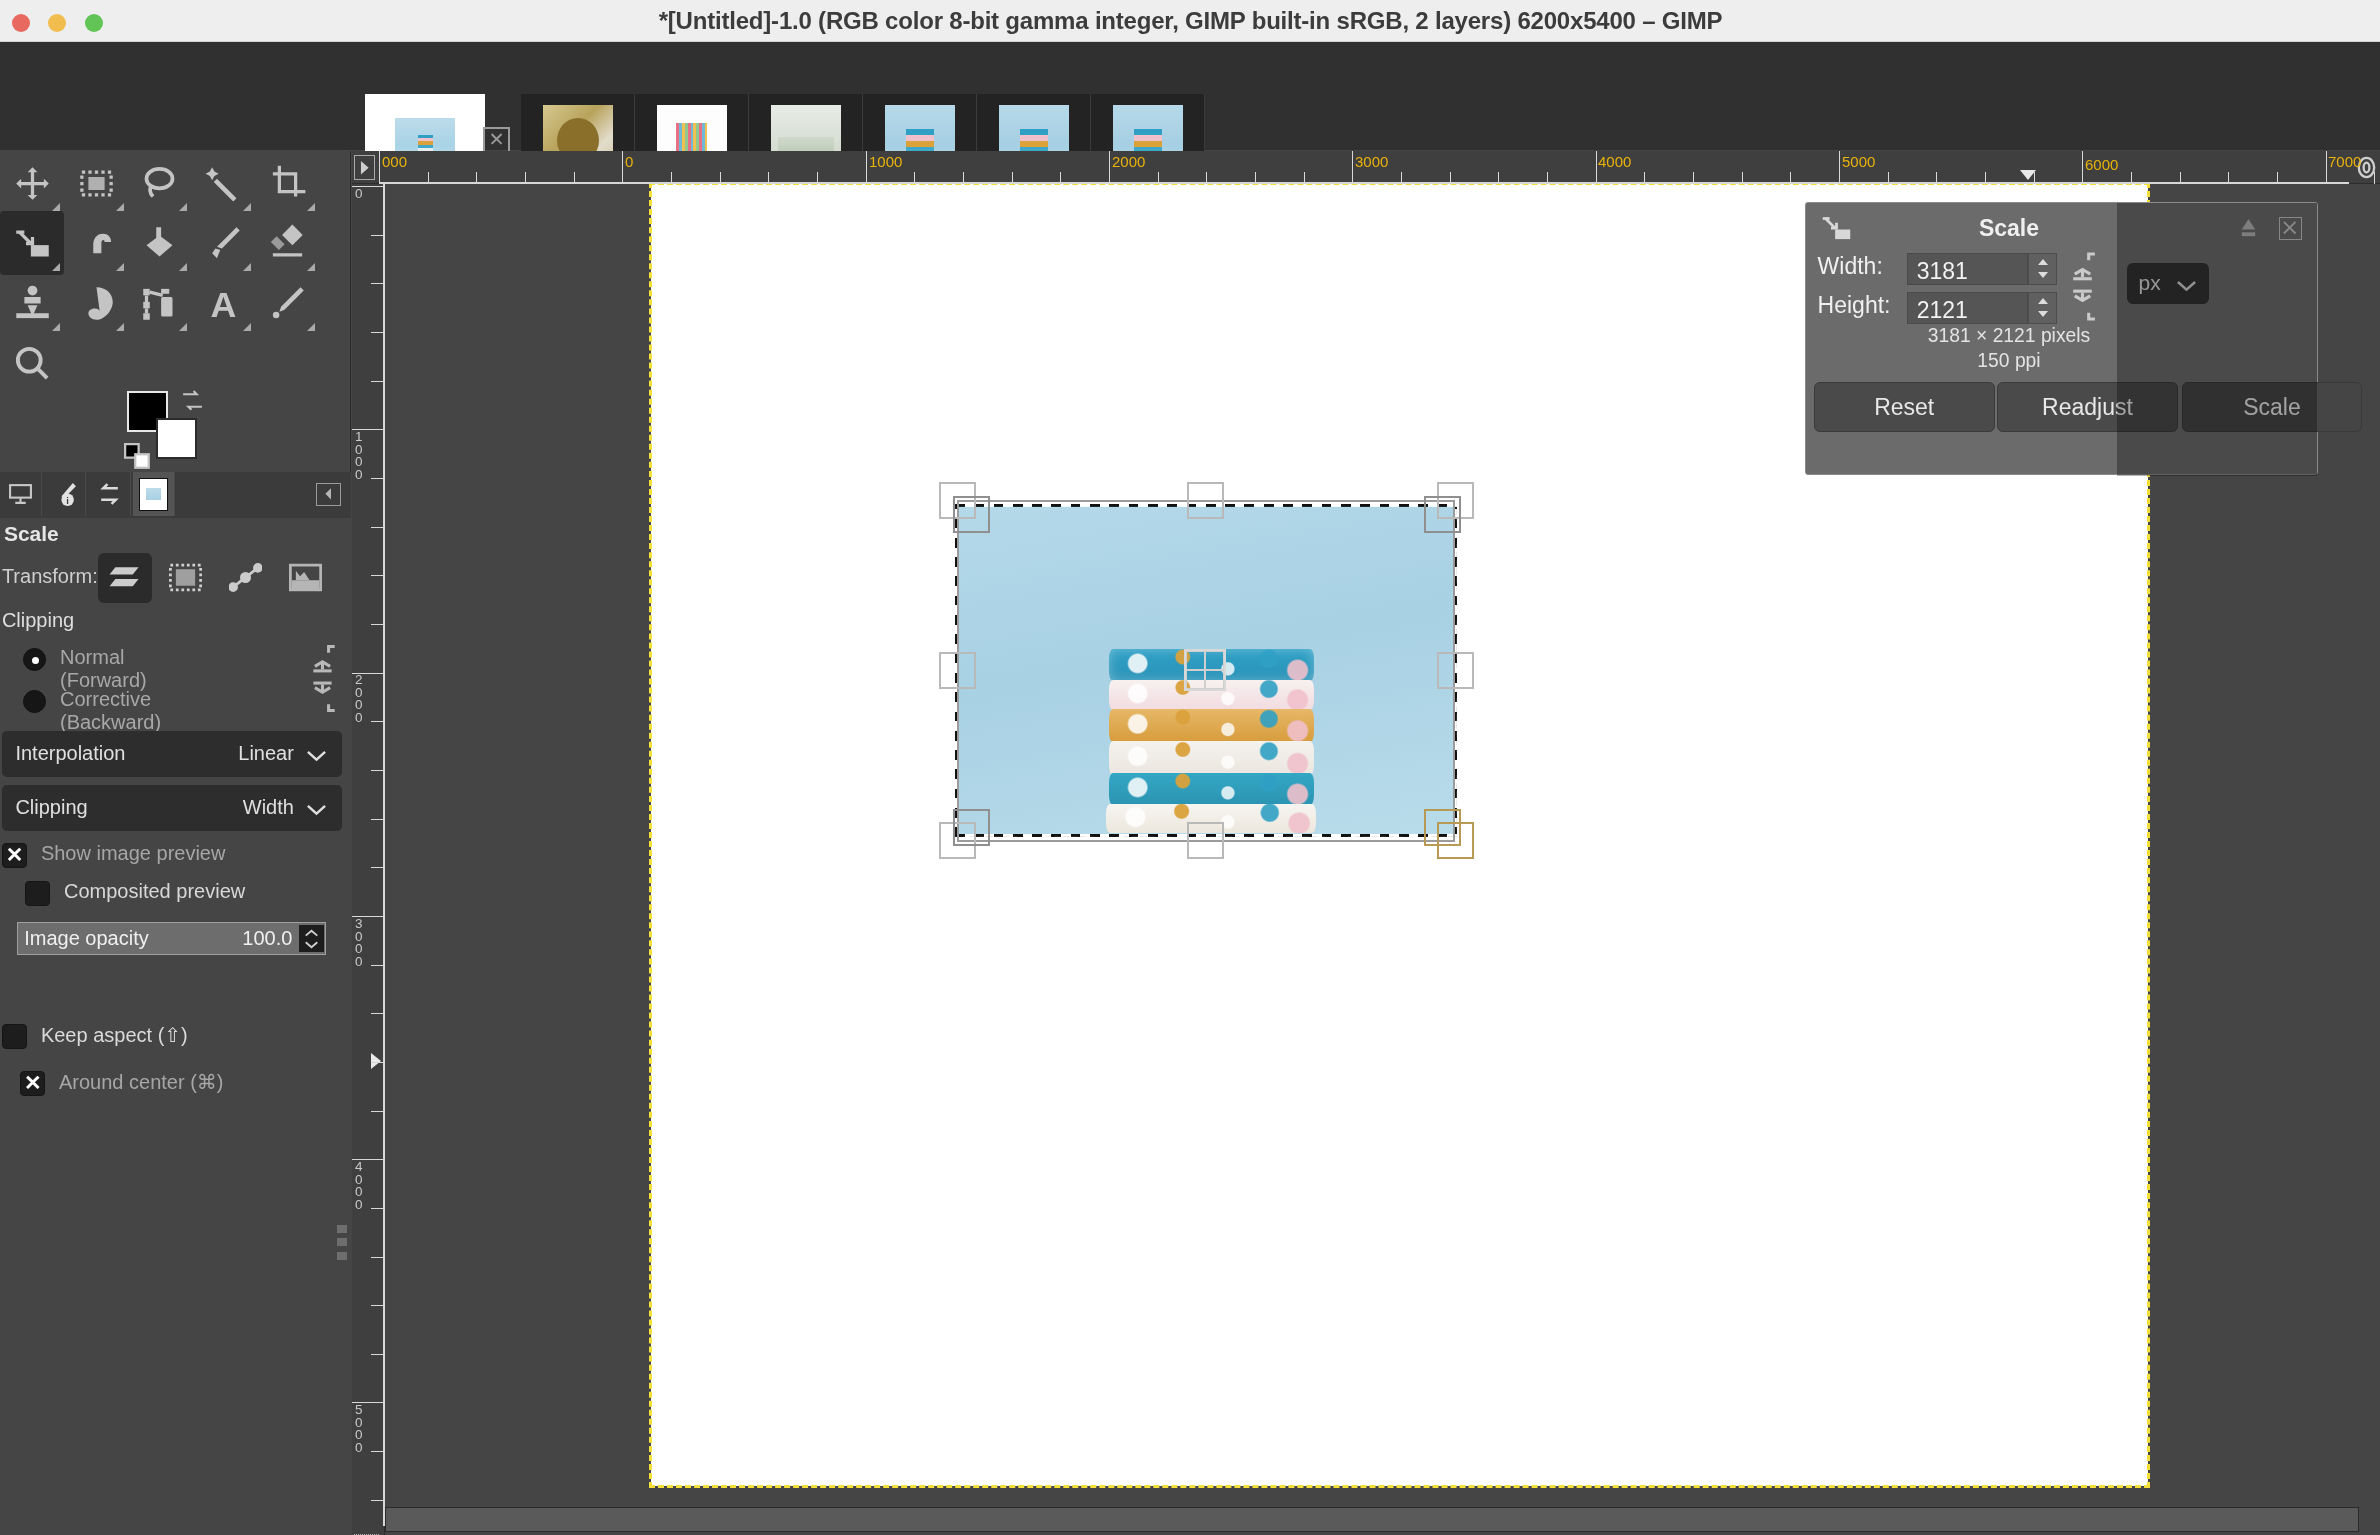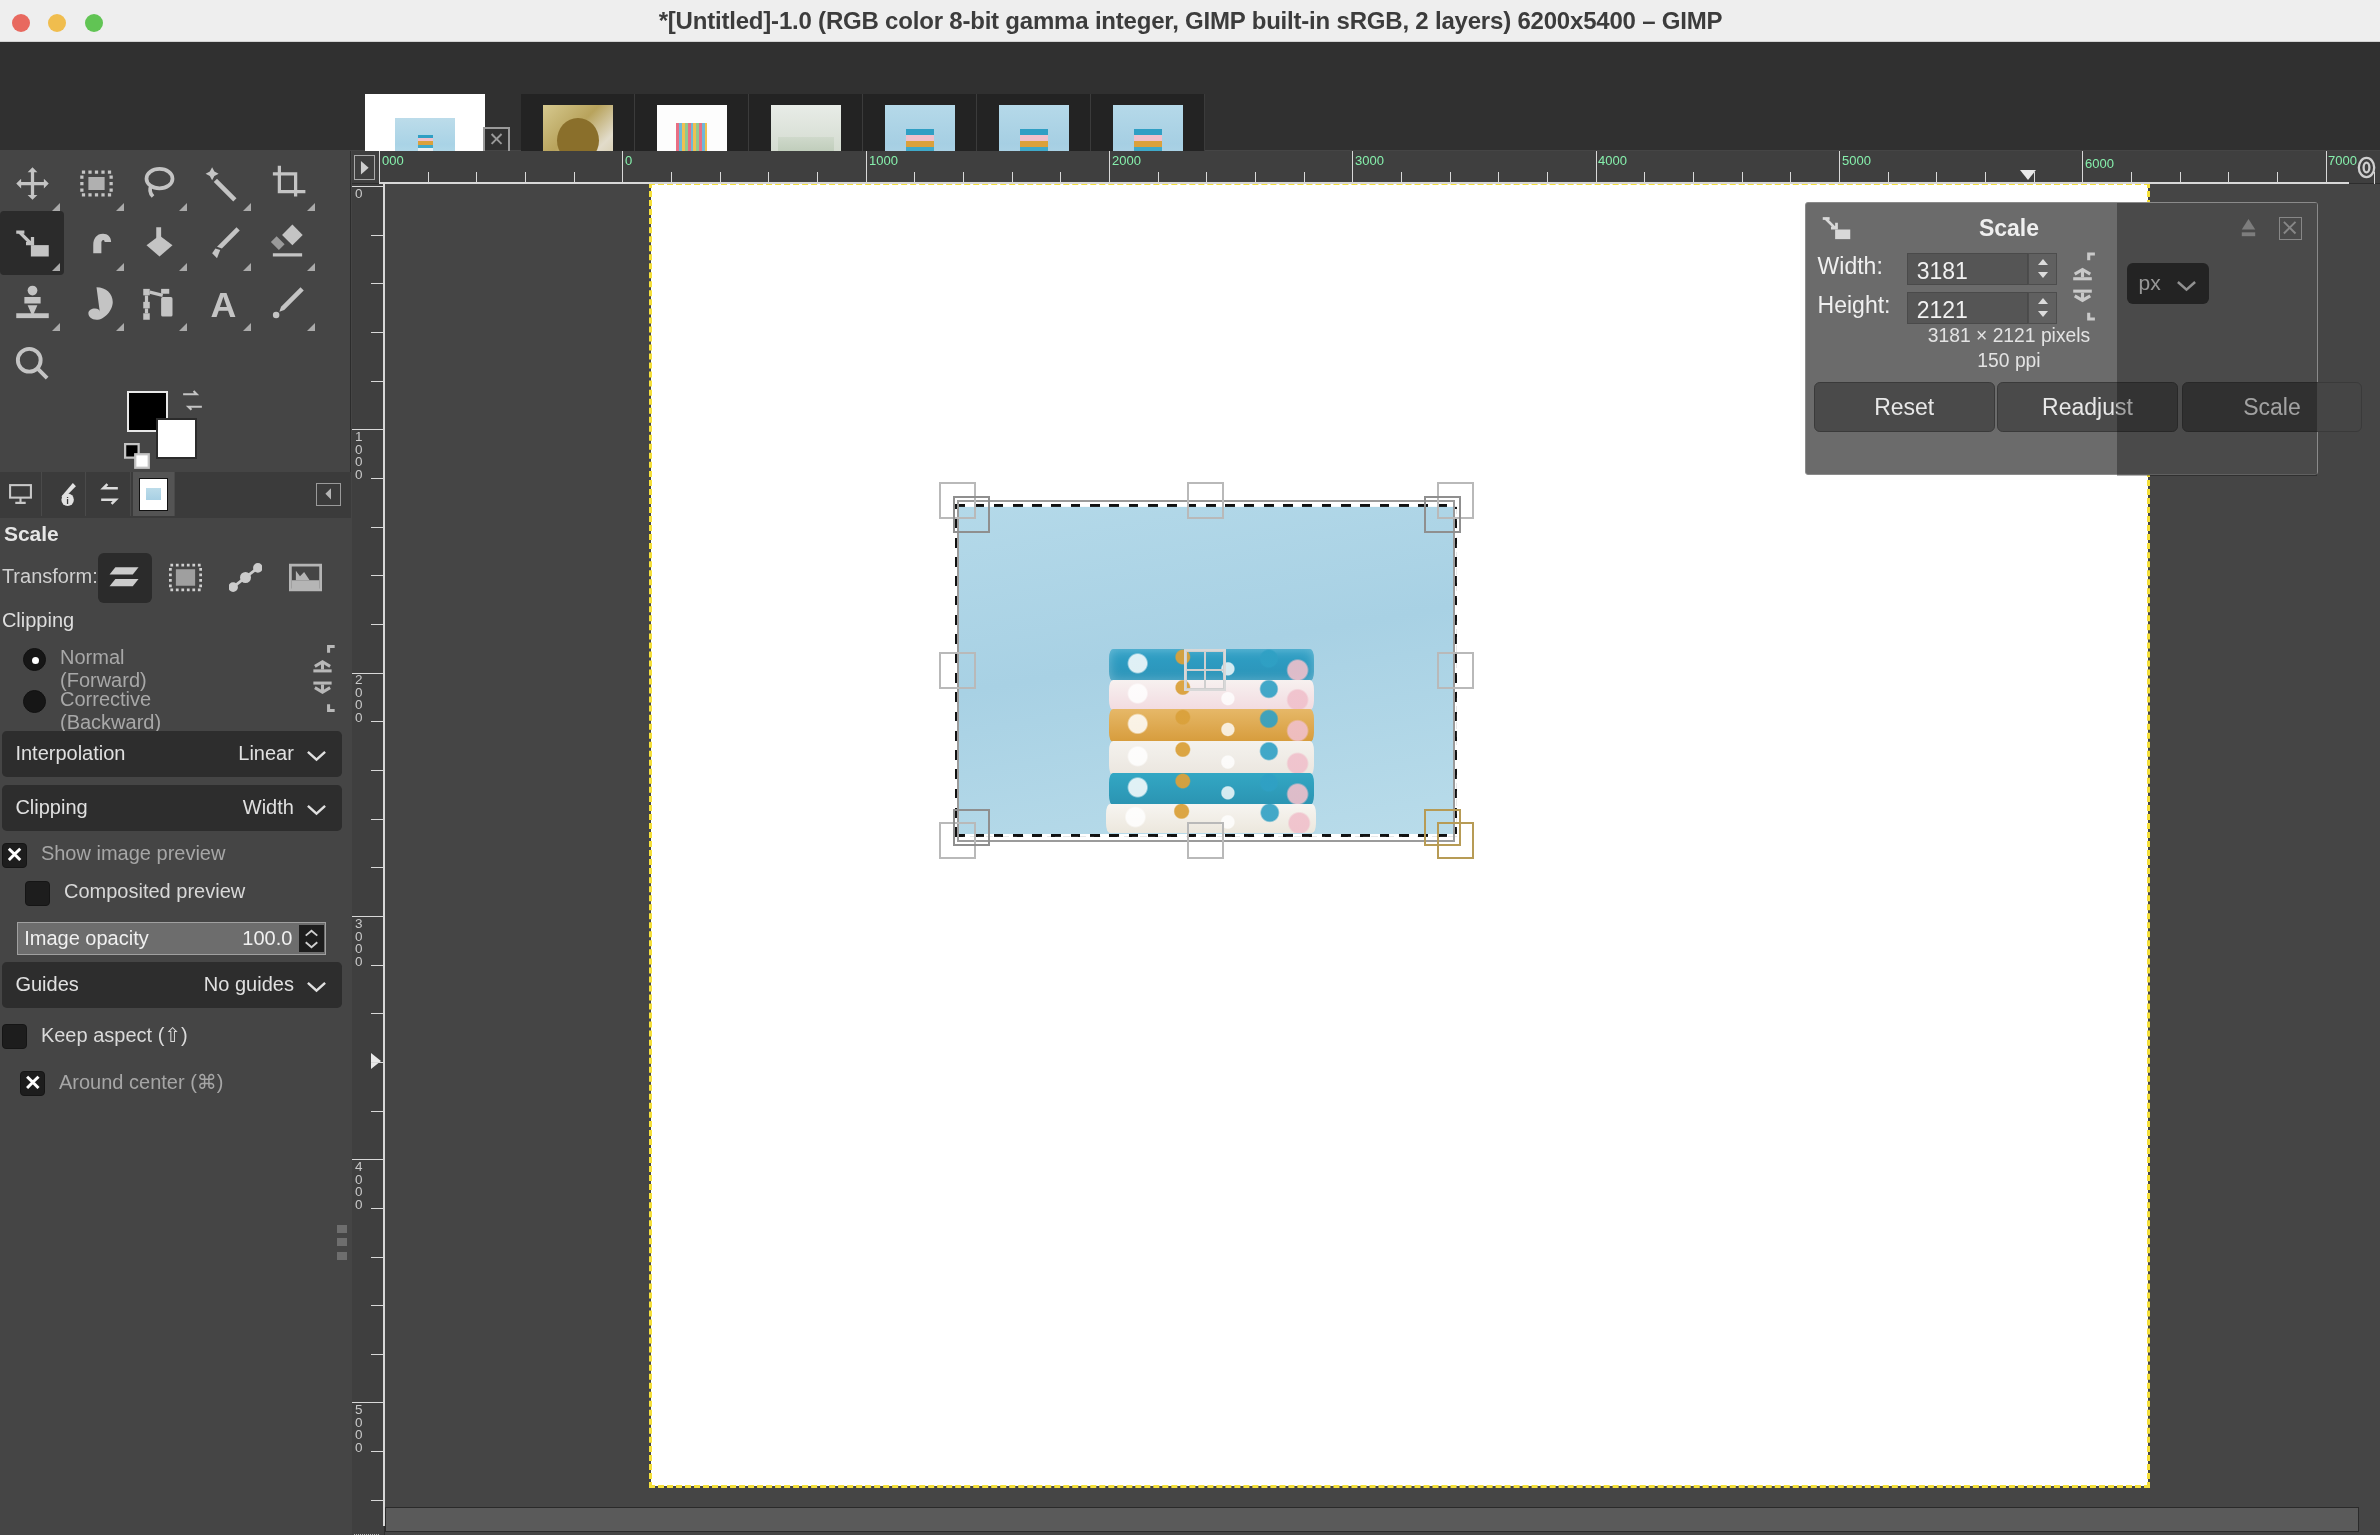--- a/index.html
+++ b/index.html
@@ -192,21 +192,21 @@
   }
   #hruler {
     position:absolute; left:0; top:0; width:2029px; height:33px;
     background:#3f3f3f; border-bottom:1px solid #2d2d2d;
   }
   #vruler {
     position:absolute; left:0; top:33px; width:33px; height:1352px;
     background:#3f3f3f; border-right:1px solid #2d2d2d;
   }
   .tick { position:absolute; background:#d8d8d8; }
-  .rlabel { position:absolute; color:#86efac; font-size:13px; }
+  .rlabel { position:absolute; color:#eab308; font-size:15px; }
   .vrlabel { position:absolute; color:#c9c9c9; font-size:13.5px; width:11.6px; line-height:12.6px; word-break:break-all; }
   #hr-nav {
     position:absolute; left:1.9px; top:3.9px; width:21px; height:25px;
     border:1.9px solid #aaa; display:flex;align-items:center;justify-content:center;
   }
   #qmask-btn {
     position:absolute; left:1.9px; top:1350px; width:25px;height:25px;
     border:1.9px dotted #b5b5b5;
   }
   #zoomfit-btn {
@@ -664,29 +664,20 @@
         <span id="opacity-name">Image opacity</span>
         <span id="opacity-val">100.0</span>
         <span id="opacity-spin">
           <svg width="25" height="27" viewBox="0 0 26 28" fill="none" stroke="#cfcfcf" stroke-width="2">
               <path d="M7 11l6-5 6 5"></path>
               <path d="M7 18l6 5 6-5"></path>
             </svg>
         </span>
       </div>
 
-      <div class="combo" style="top:411px;">
-        <span class="combo-name">Guides</span>
-        <span class="combo-val">No guides</span>
-        <span class="combo-arrow">
-          <svg width="21" height="13.5" viewBox="0 0 22 14" fill="none" stroke="#e0e0e0" stroke-width="2.6">
-              <path d="M2 3l9 8 9-8"></path>
-            </svg>
-        </span>
-      </div>
 
       <div class="checkrow" style="left:1.9px;top:471px;width:338px;">
         <span class="chk"></span>
         <span class="chk-lbl" style="color:#dadada;text-align:center;">Keep aspect (⇧)</span>
       </div>
 
       <div class="checkrow" style="left:20px;top:518px;width:338px;">
         <span class="chk on"></span>
         <span class="chk-lbl lbl-dim">Around center (⌘)</span>
       </div>

